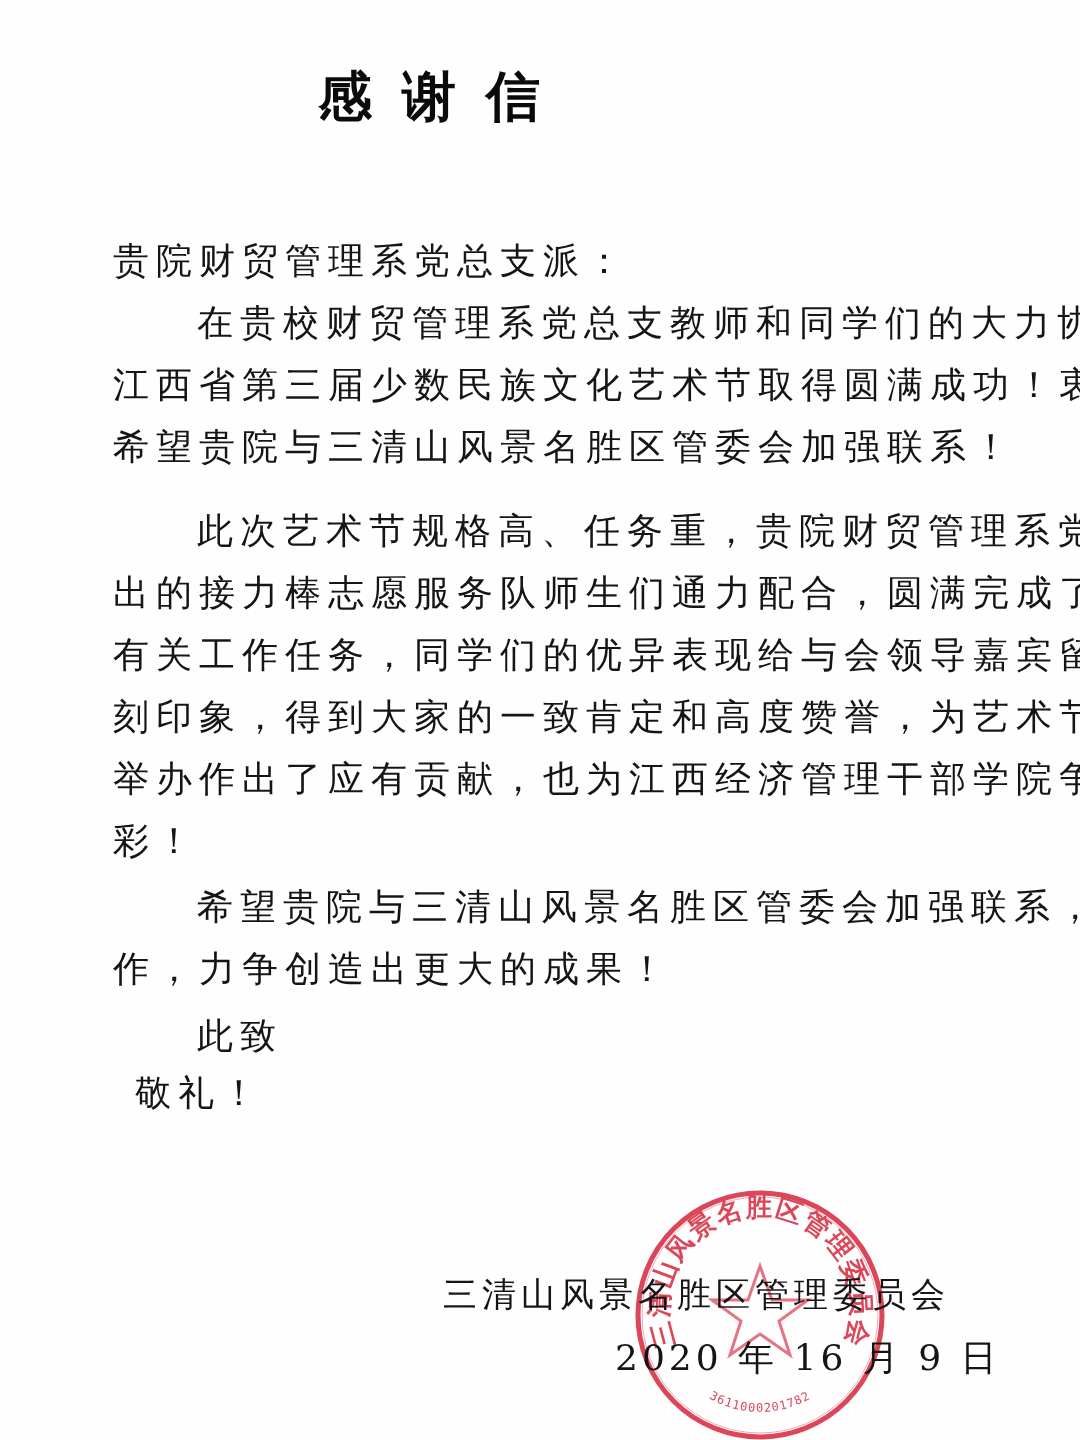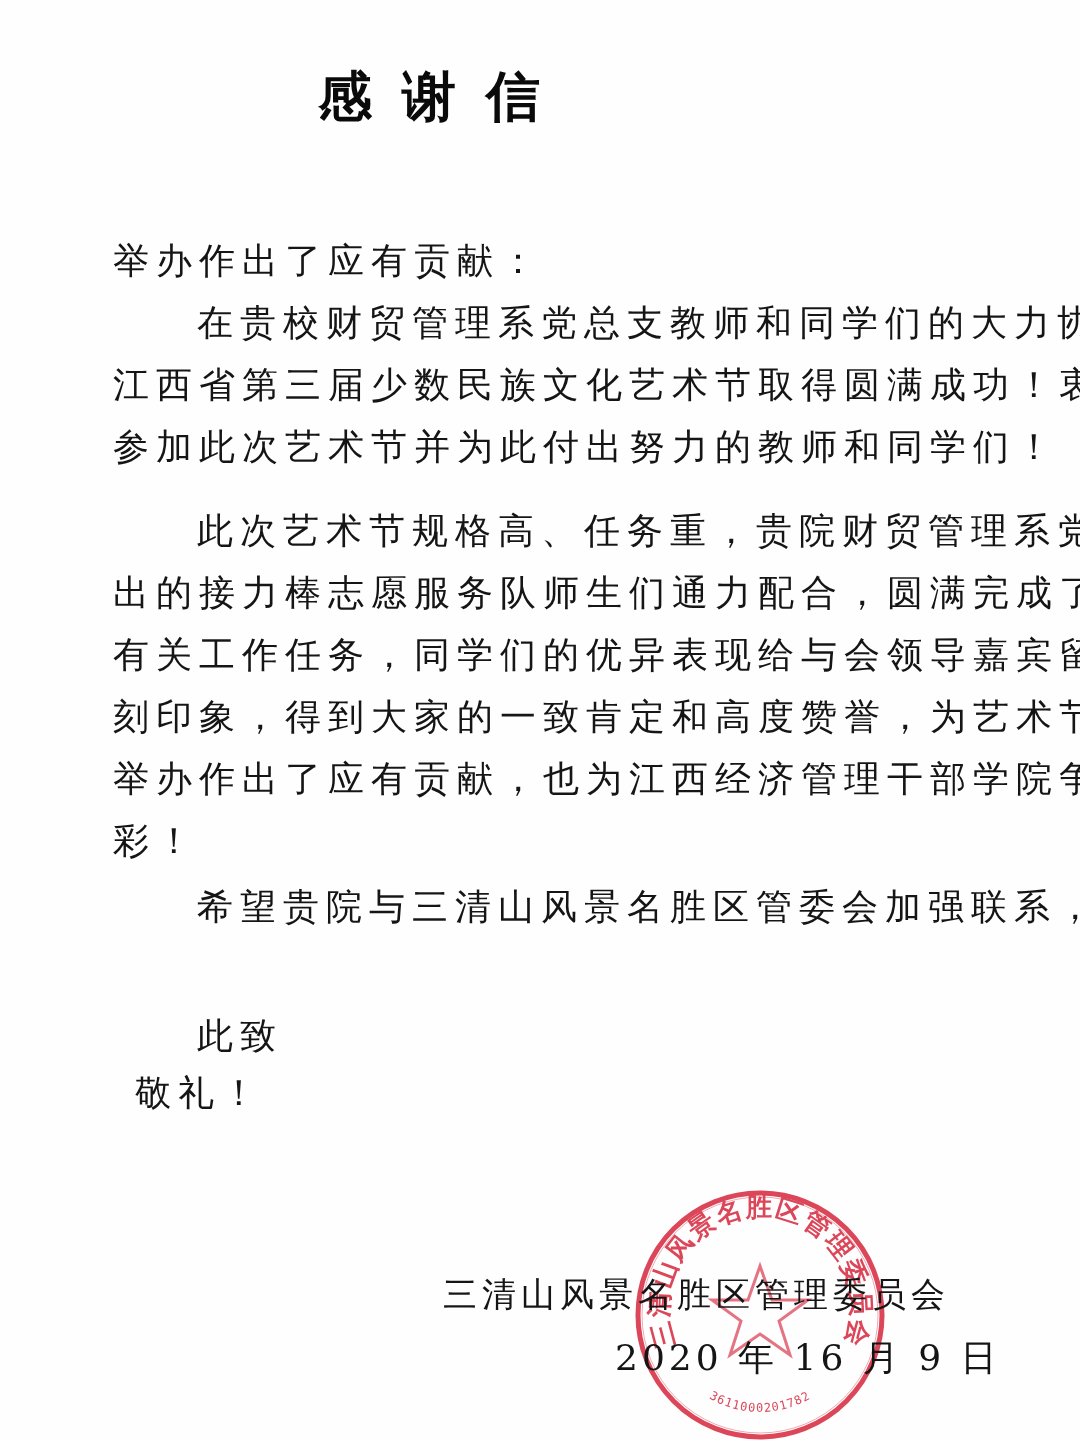--- a/index.html
+++ b/index.html
@@ -88,40 +88,41 @@
   }
 </style>
 </head>
 <body>
 
 <div class="page">
 
   <div class="title">感谢信</div>
 
   <div class="body-text salutation">
-    <span class="line">举办作出了应有贡献：</span>
+    <span class="line">贵院财贸管理系党总支派：</span>
   </div>
 
   <div class="body-text para1">
     <span class="line indent">在贵校财贸管理系党总支教师和同学们的大力协作下，</span>
     <span class="line">江西省第三届少数民族文化艺术节取得圆满成功！衷心感谢</span>
-    <span class="line">参加此次艺术节并为此付出努力的教师和同学们！</span>
+    <span class="line">希望贵院与三清山风景名胜区管委会加强联系！</span>
   </div>
 
   <div class="body-text para2">
     <span class="line indent">此次艺术节规格高、任务重，贵院财贸管理系党总支派</span>
     <span class="line">出的接力棒志愿服务队师生们通力配合，圆满完成了艺术节</span>
     <span class="line">有关工作任务，同学们的优异表现给与会领导嘉宾留下了深</span>
     <span class="line">刻印象，得到大家的一致肯定和高度赞誉，为艺术节的成功</span>
     <span class="line">举办作出了应有贡献，也为江西经济管理干部学院争得了光</span>
     <span class="line">彩！</span>
   </div>
 
   <div class="body-text para3">
     <span class="line indent">希望贵院与三清山风景名胜区管委会加强联系，紧密合</span>
+    <span class="line">作，力争创造出更大的成果！</span>
   </div>
 
   <div class="body-text closing1">
     <span class="line indent">此致</span>
   </div>
   <div class="body-text closing2">
     <span class="line">敬礼！</span>
   </div>
 
   <svg class="stamp" viewBox="0 0 254 254">

